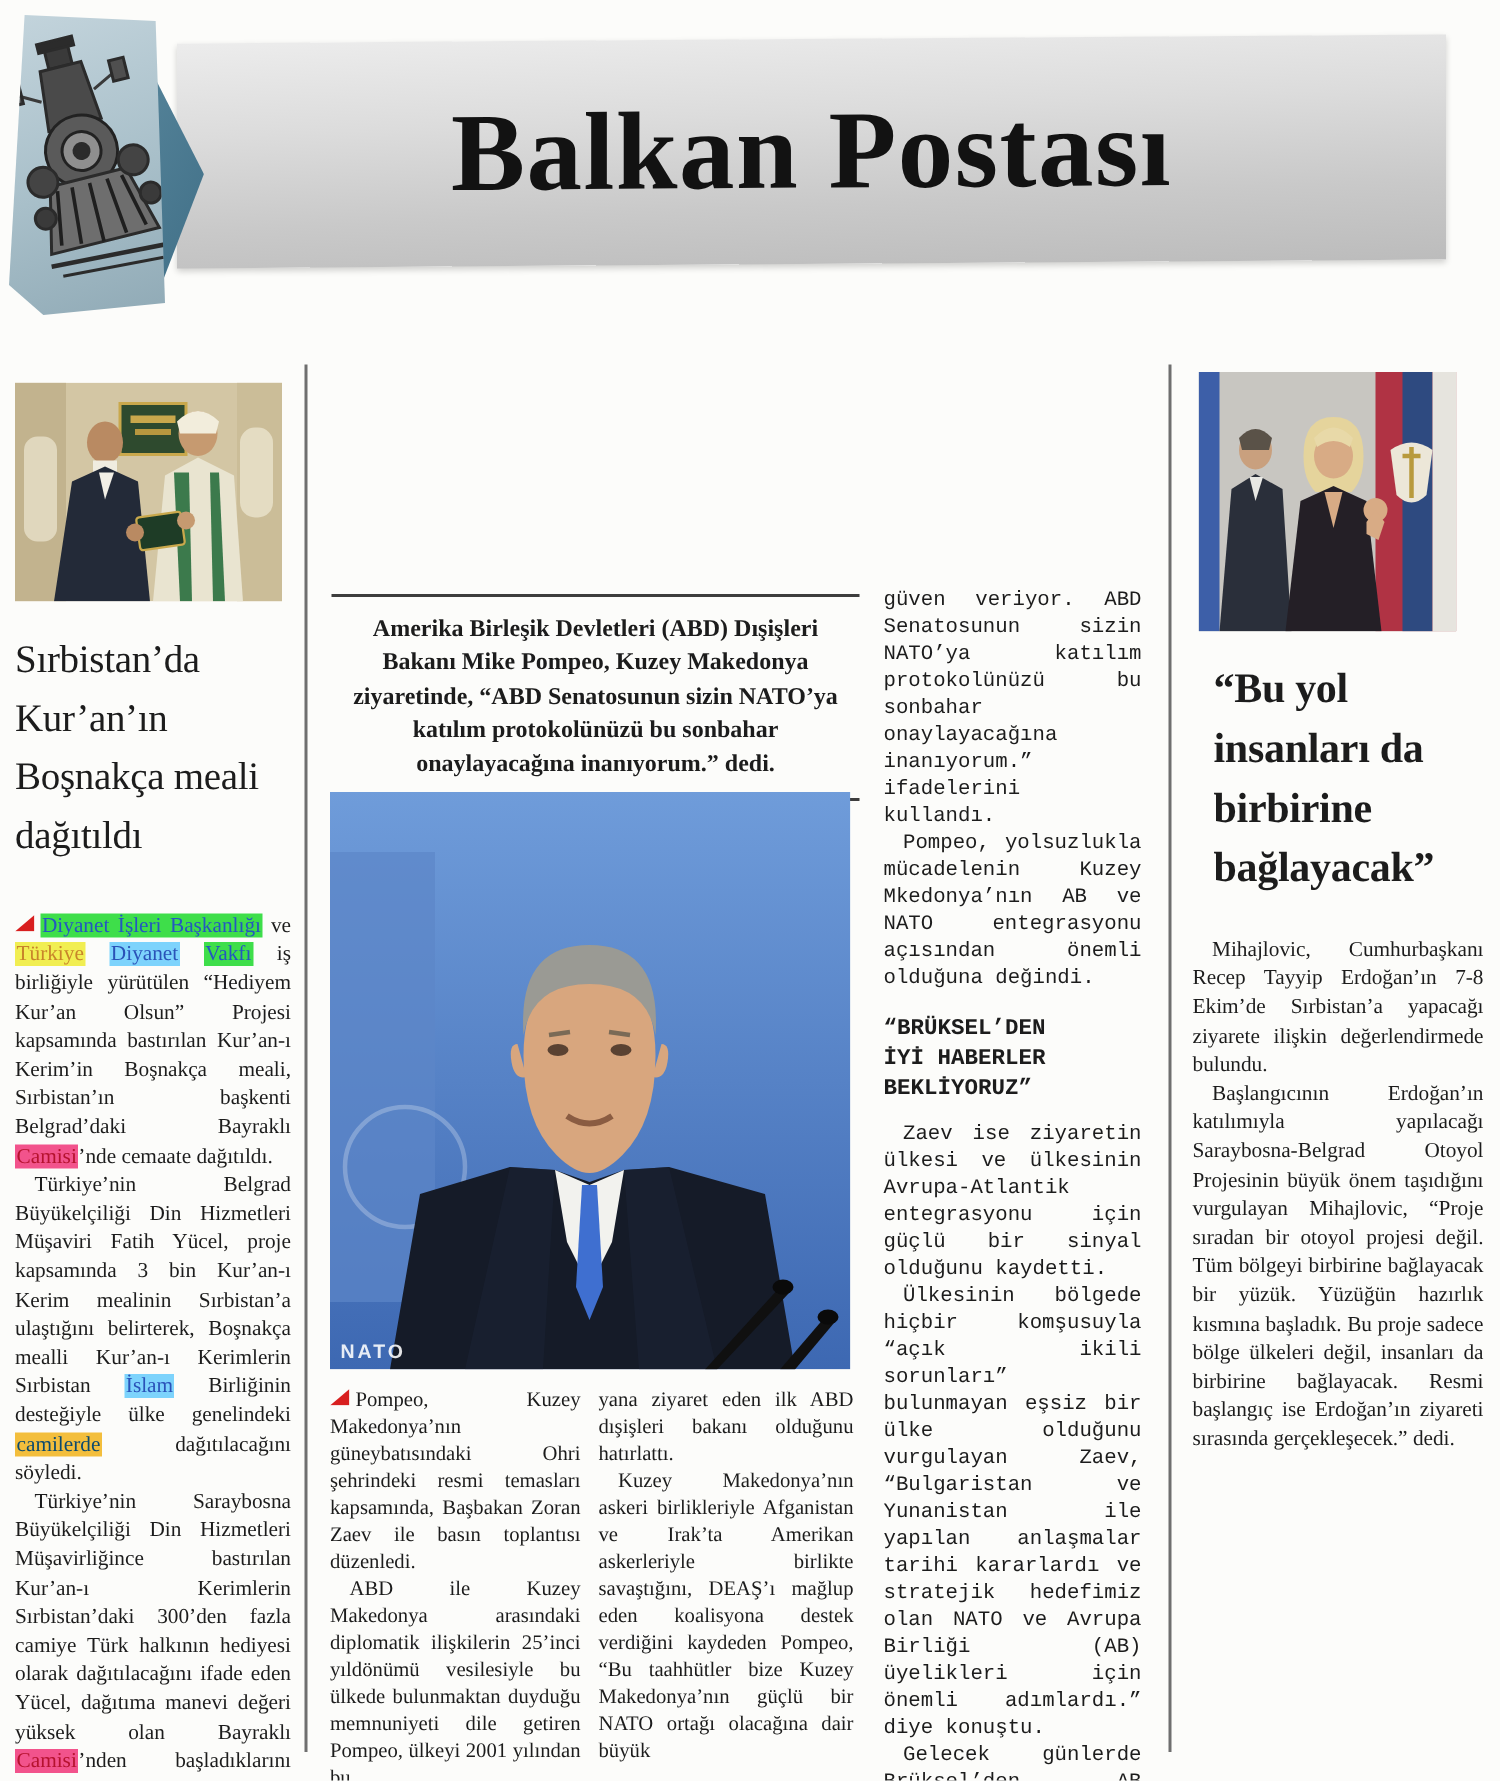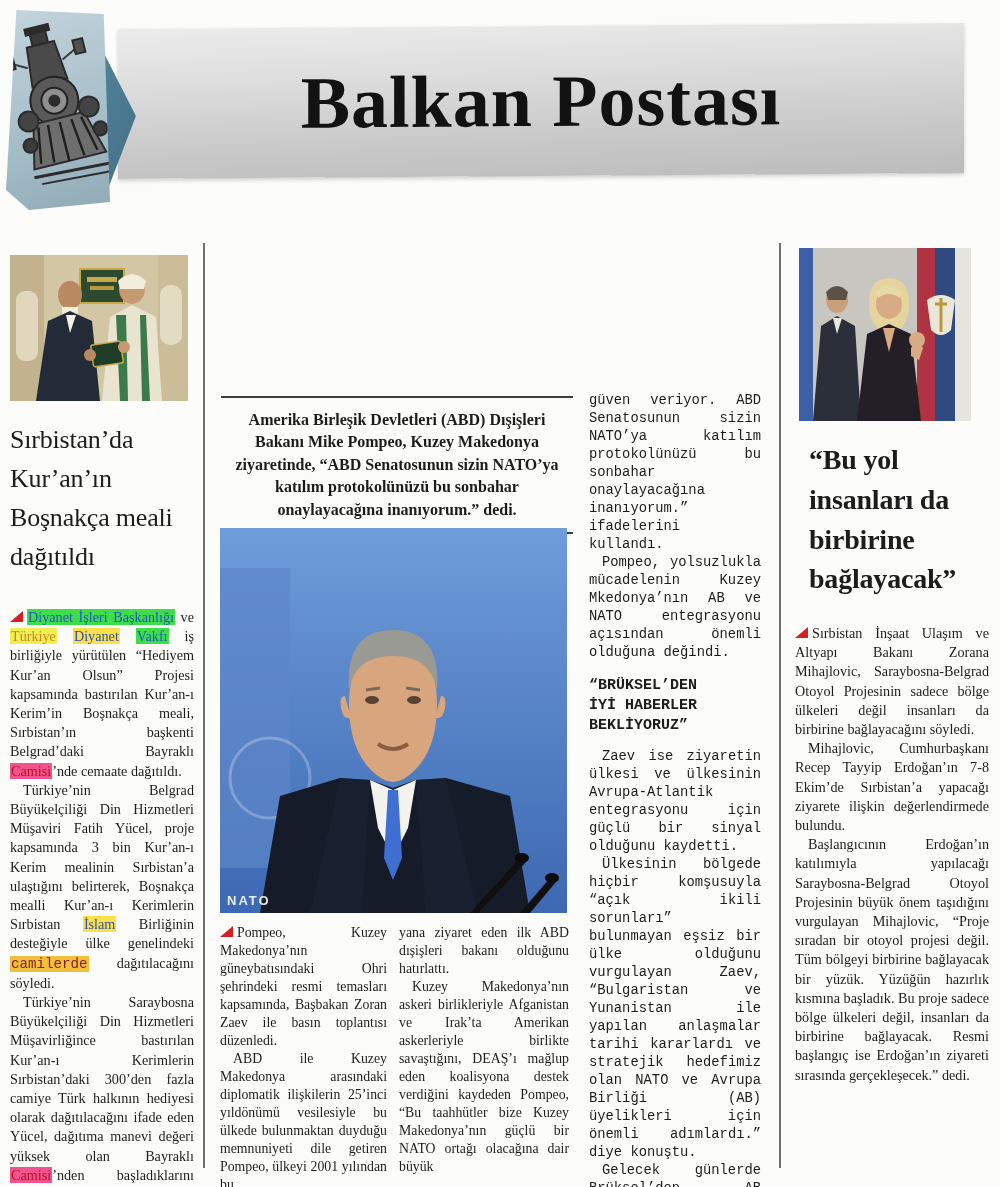--- a/index.html
+++ b/index.html
@@ -50,23 +50,23 @@
   .body-col p,.center-col p{margin:0;}
   .ind{text-indent:13px;}
   .tri{
     display:inline-block;width:13px;height:11px;background:#d81f1f;
     clip-path:polygon(100% 0,100% 100%,0 100%);
     margin-right:4px;
   }
   .hl{padding:0 1px;}
   .hl-green{background:#3ede4a;color:#2457c0;}
   .hl-yellow{background:#f1ee52;color:#c8842a;}
-  .hl-cyan{background:#fde047;color:#2a52b8;}
+  .hl-cyan{background:#7dd3fc;color:#2a52b8;}
   .hl-pink{background:#f2538c;color:#b5122e;}
-  .hl-orange{background:#f3be3c;color:#7f1d1d;font-family:Liberation Mono, monospace;}
+  .hl-orange{background:#f3be3c;color:#0c4a6e;}
 
   
   .left-photo{position:absolute;left:10px;top:255px;width:178px;height:146px;overflow:hidden;}
   .left-headline{
     position:absolute;left:10px;top:420px;width:192px;
     font-size:26px;font-weight:normal;line-height:1.5;letter-spacing:-.2px;
   }
   .left-body{position:absolute;left:10px;top:608px;width:184px;}
 
   
@@ -247,18 +247,17 @@
       <path d="M58 173 L68 86 L90 76 L112 86 L122 173 Z" fill="#241f26"></path>
       <path d="M84 80 L90 104 L96 80 Z" fill="#d8ab85"></path>
       <circle cx="118" cy="92" r="8" fill="#d8ab85"></circle>
       <path d="M112 100 L118 92 L124 100 L120 112 L112 108 Z" fill="#d8ab85"></path>
     </svg>
   </div>
 
   <div class="right-headline">“Bu yol insanları da birbirine bağlayacak”</div>
 
   <div class="right-body body-col">
-    <p><span class="tri"></span><span>Sırbistan İnşaat Ulaşım ve Altyapı Bakanı Zorana Mihajlovic, Saraybosna-Belgrad Otoyol Projesinin sadece bölge ülkeleri değil insanları da birbirine bağlayacağını söyledi.</span></p>
     <p class="ind">Mihajlovic, Cumhurbaşkanı Recep Tayyip Erdoğan’ın 7-8 Ekim’de Sırbistan’a yapacağı ziyarete ilişkin değerlendirmede bulundu.</p>
     <p class="ind">Başlangıcının Erdoğan’ın katılımıyla yapılacağı Saraybosna-Belgrad Otoyol Projesinin büyük önem taşıdığını vurgulayan Mihajlovic, “Proje sıradan bir otoyol projesi değil. Tüm bölgeyi birbirine bağlayacak bir yüzük. Yüzüğün hazırlık kısmına başladık. Bu proje sadece bölge ülkeleri değil, insanları da birbirine bağlayacak. Resmi başlangıç ise Erdoğan’ın ziyareti sırasında gerçekleşecek.” dedi.</p>
   </div>
 
 </div>
 
 </body></html>

